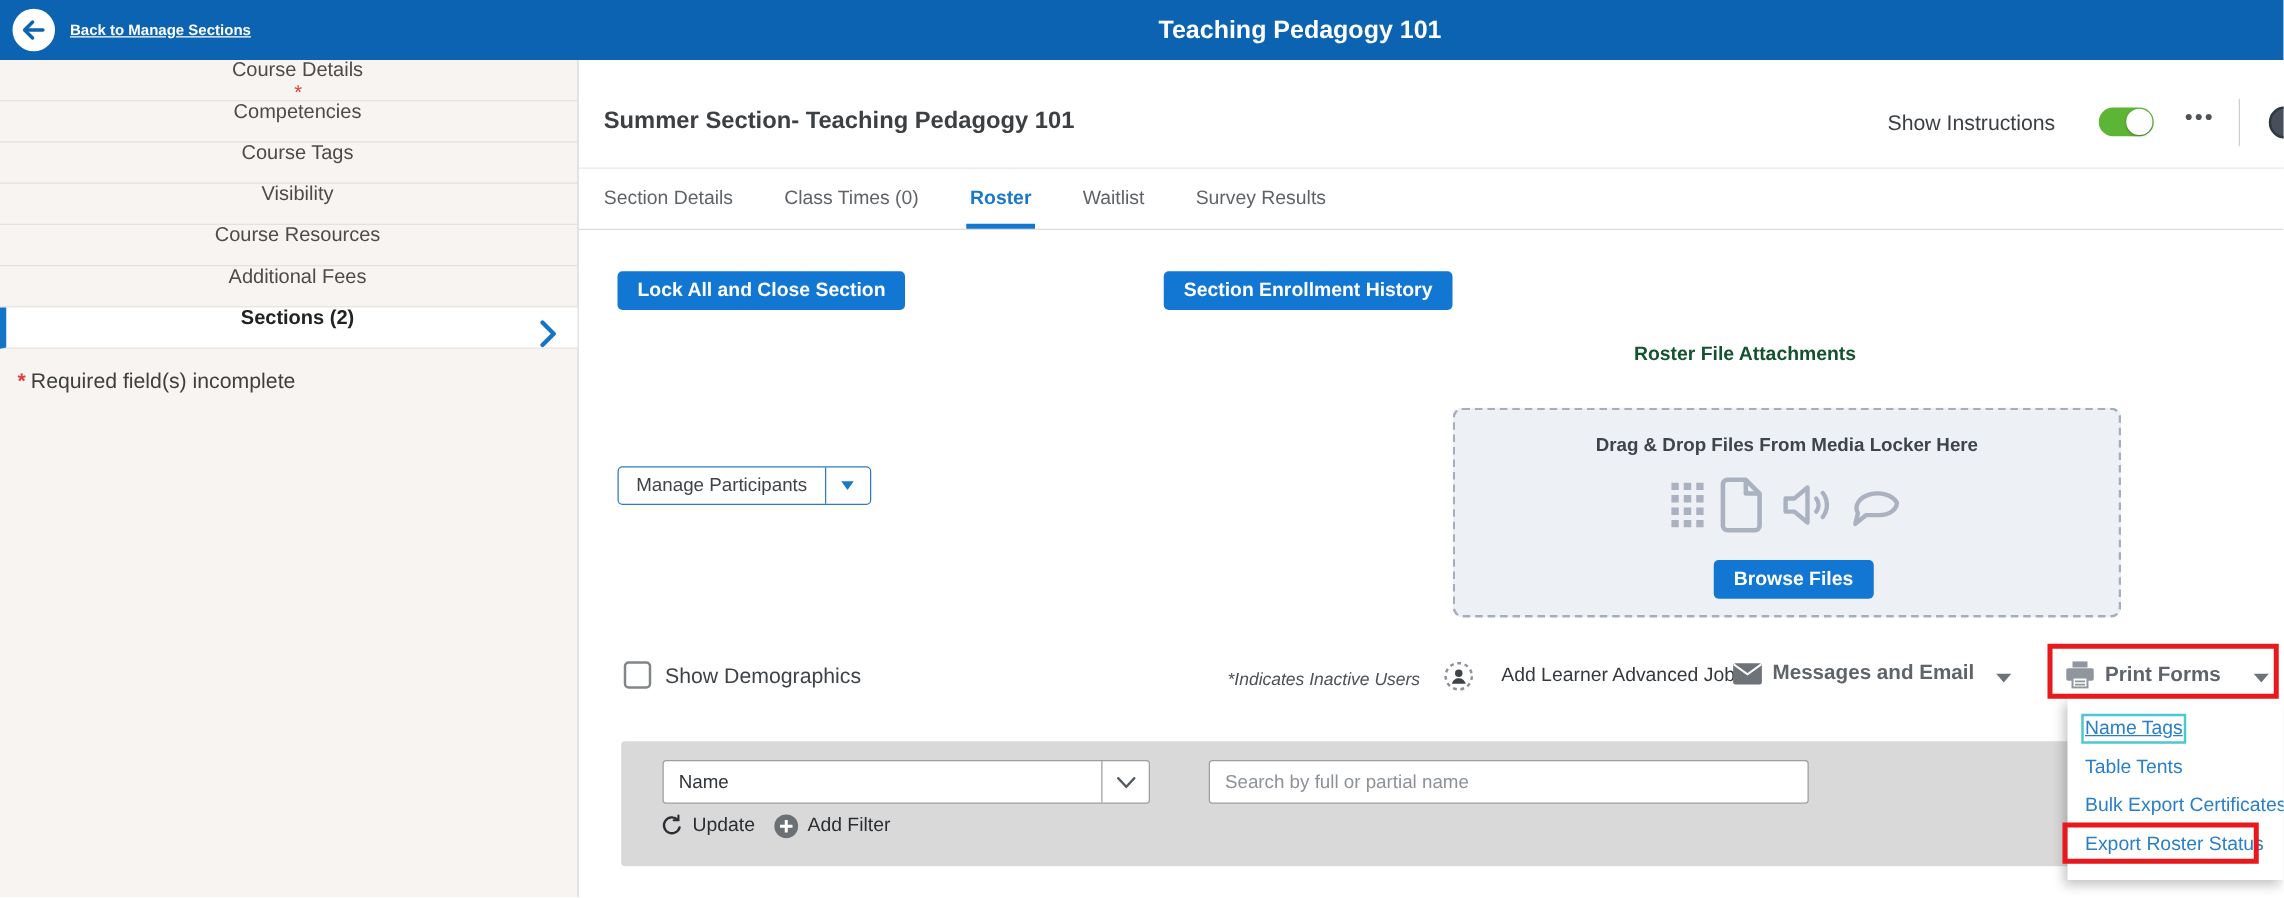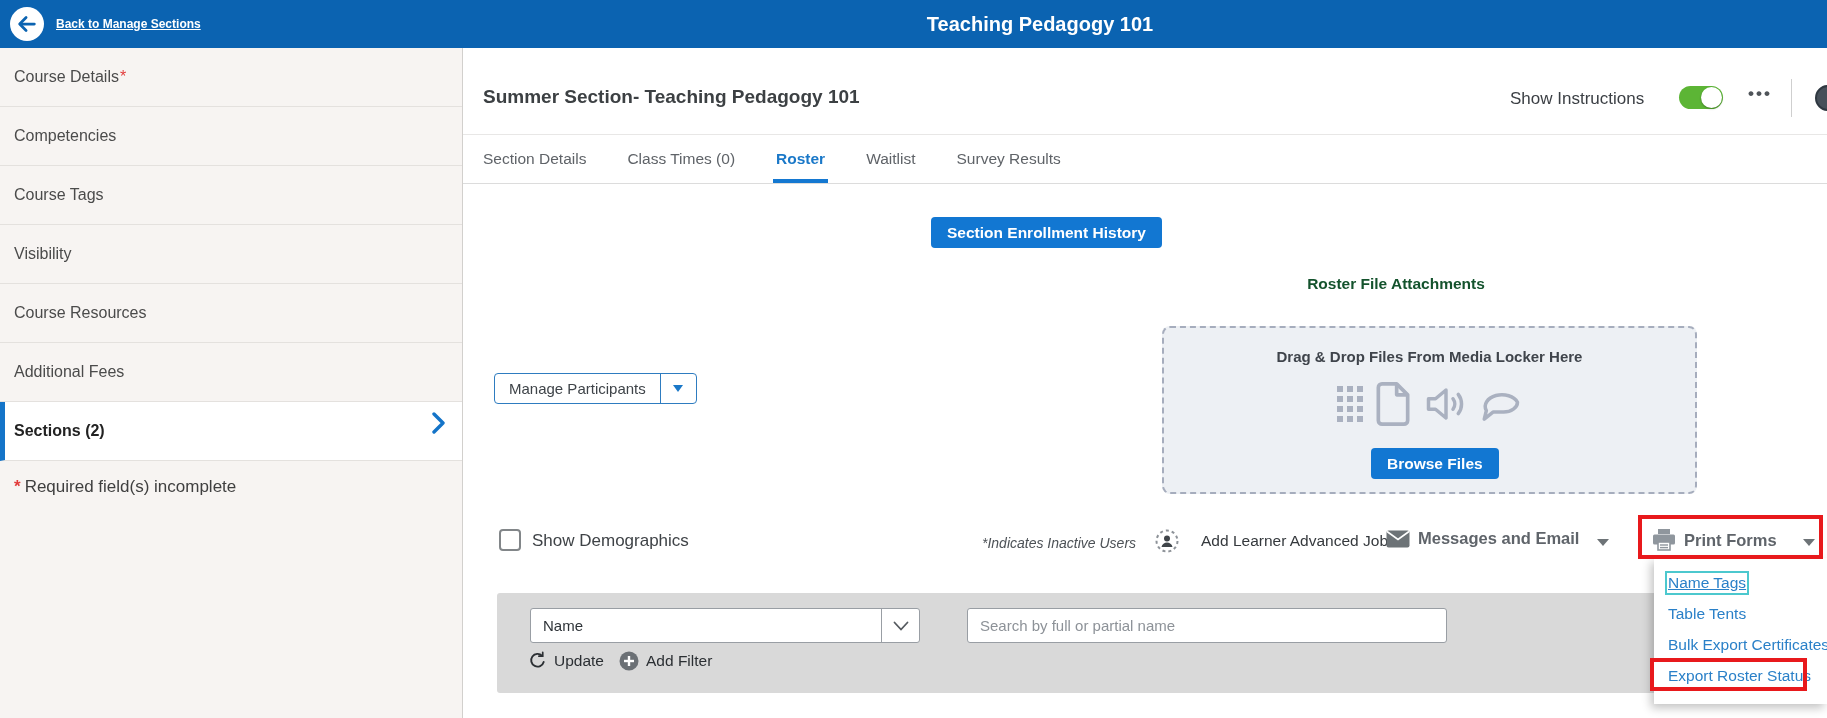--- a/index.html
+++ b/index.html
@@ -23,22 +23,22 @@
     position:absolute; left:1040px; top:0; height:48px; transform:translateX(-50%);
     display:flex; align-items:center; color:#ffffff; font-size:20px; font-weight:bold; white-space:nowrap;
   }
 
   
   .sidebar {
     position:absolute; left:0; top:48px; width:463px; height:670px;
     background:#f7f4f2; border-right:1px solid #d2d0cd;
   }
   .side-item {
-    position:relative; height:59px; display:flex; align-items:center; padding-left:14px;
-    font-size:16px; color:#4b4b4b; border-bottom:1px solid #e4e1de; cursor:pointer; background:transparent;
+    position:relative; height:33px; display:flex; align-items:center; padding-left:14px;
+    font-size:16px; color:#4b4b4b; border-bottom:1px solid #e4e1de; cursor:pointer; background:transparent;flex-direction:column;
   }
   .side-item .req-star { color:#e23b3b; margin-left:1px; }
   .side-item.active {
     background:#ffffff; border-left:5px solid #1474c8; padding-left:9px;
     font-weight:bold; color:#222222;
   }
   .side-item.active .chev { position:absolute; right:14px; top:10px; }
   .side-note {
     padding:16px 14px; font-size:17px; color:#3f3f3f;
   }
@@ -233,20 +233,21 @@
     </div>
 
     <div class="tabs-row">
       <div class="tab">Section Details</div>
       <div class="tab">Class Times (0)</div>
       <div class="tab active">Roster</div>
       <div class="tab">Waitlist</div>
       <div class="tab">Survey Results</div>
     </div>
 
+    <button class="btn-blue btn-lock">Lock All and Close Section</button>
     <button class="btn-blue btn-history">Section Enrollment History</button>
 
     <div class="attach-title">Roster File Attachments</div>
     <div class="dropzone">
       <div class="dz-text">Drag &amp; Drop Files From Media Locker Here</div>
       <div class="dz-icons">
         <span>
           <svg width="26" height="36" viewBox="0 0 26 36" fill="#aab1c0">
             <rect x="0" y="0" width="6" height="6"></rect>
               <rect x="10" y="0" width="6" height="6"></rect>

